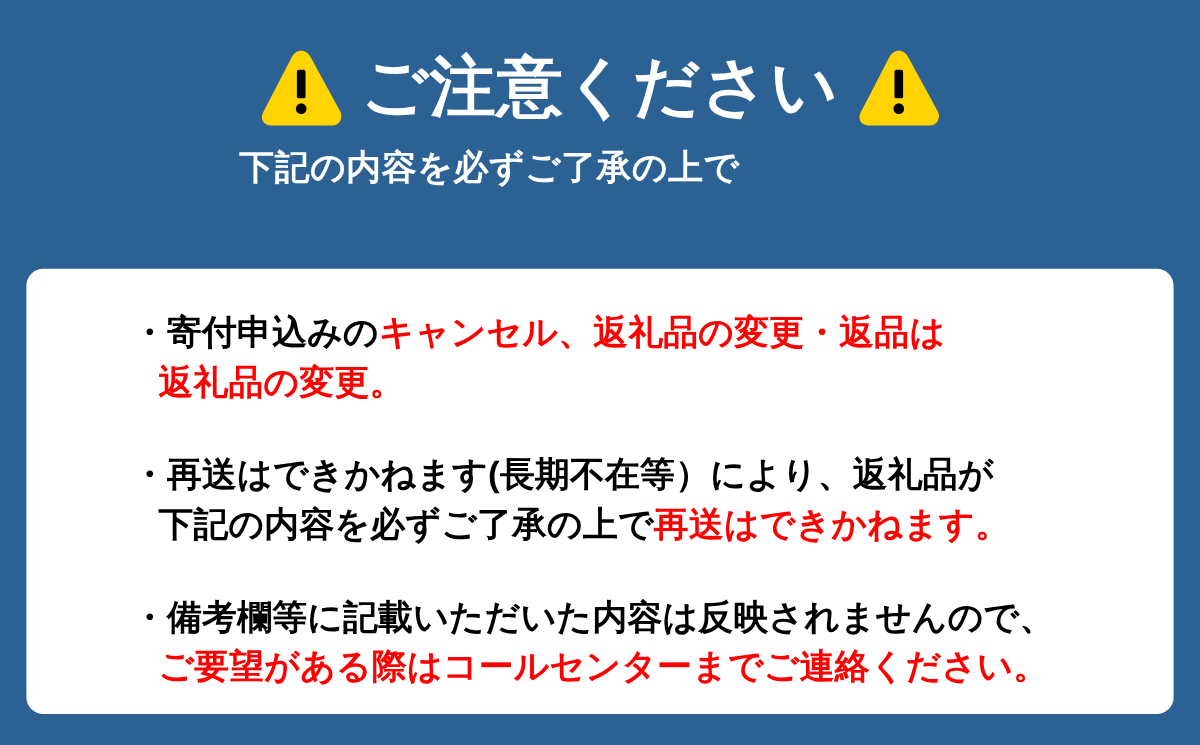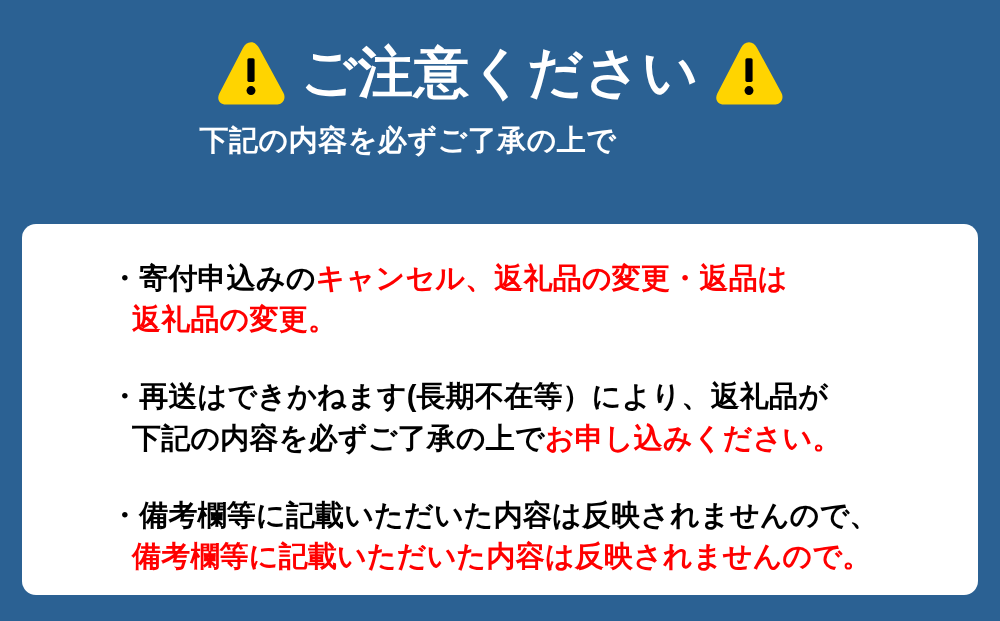--- a/index.html
+++ b/index.html
@@ -154,22 +154,22 @@
   </div>
 
   <div class="card">
     <ul class="notice-list" id="notice-list">
         <li class="notice-item">
           <span class="notice-line"><span class="bullet txt-black">・</span><span class="txt-black">寄付申込みの</span><span class="txt-red">キャンセル、返礼品の変更・返品は</span></span>
           <span class="notice-line indent"><span class="txt-red">返礼品の変更。</span></span>
         </li>
         <li class="notice-item">
           <span class="notice-line"><span class="bullet txt-black">・</span><span class="txt-black">再送はできかねます(長期不在等）により、返礼品が</span></span>
-          <span class="notice-line indent"><span class="txt-black">下記の内容を必ずご了承の上で</span><span class="txt-red">お申し込みください。</span></span>
+          <span class="notice-line indent"><span class="txt-black">下記の内容を必ずご了承の上で</span><span class="txt-red">再送はできかねます。</span></span>
         </li>
         <li class="notice-item">
           <span class="notice-line"><span class="bullet txt-black">・</span><span class="txt-black">備考欄等に記載いただいた内容は反映されませんので、</span></span>
-          <span class="notice-line indent"><span class="txt-red">備考欄等に記載いただいた内容は反映されませんので。</span></span>
+          <span class="notice-line indent"><span class="txt-red">ご要望がある際はコールセンターまでご連絡ください。</span></span>
         </li>
       </ul>
   </div>
 
 </div>
 
 </body></html>

